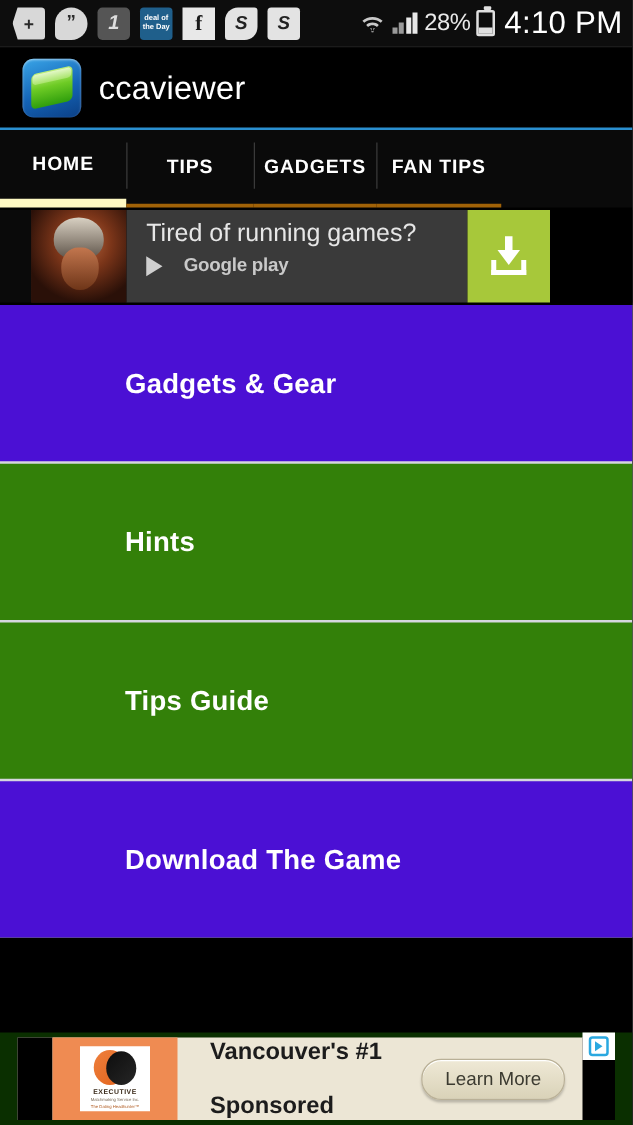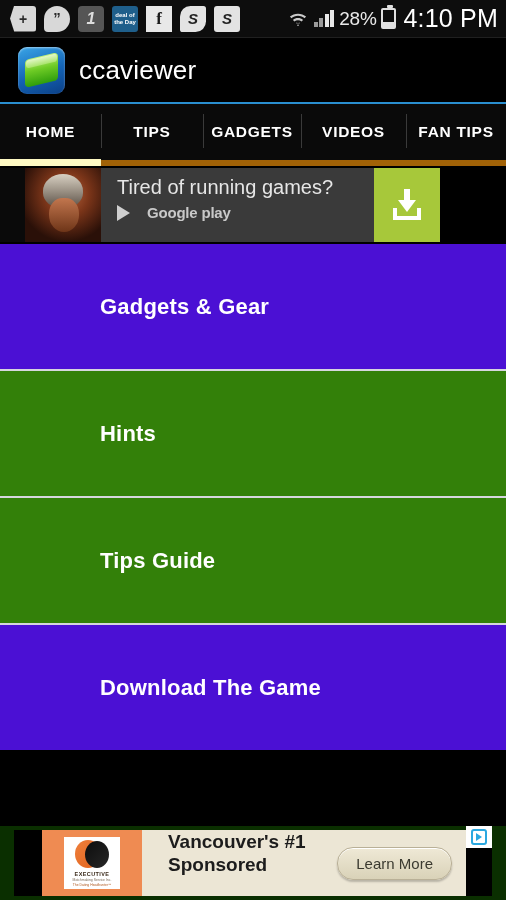--- a/index.html
+++ b/index.html
@@ -67,21 +67,21 @@
   .logo:after { content:""; position:absolute; left:8px; top:10px;
           width:31px; height:8px; border-radius:3px;
           background:linear-gradient(180deg,#e4f8c8,#a9e46c);
           transform:skewY(-13deg); }
   .apptitle { color:#fff; font-size:26px; font-weight:400; letter-spacing:.2px; }
 
   
   .tabs { height:62px; background:#0a0a0a; display:flex; position:relative; }
   .tab { flex:0 0 auto; display:flex; align-items:center; justify-content:center;
          color:#fff; font-size:15.5px; font-weight:bold; letter-spacing:.7px;
-         position:relative; border-bottom:6px solid #a16207; }
+         position:relative; border-bottom:3px solid #a16207; }
   .tab + .tab:before { content:""; position:absolute; left:0; top:10px;
          bottom:12px; width:1px; background:#3a3a3a; }
   .tab.active { border-bottom:7px solid #fef9c3; }
   .t-home{ width:101px; } .t-tips{ width:102px; } .t-gadgets{ width:98px; }
   .t-videos{ width:105px; } .t-fan{ width:100px; }
 
   
   .topad { height:78px; background:#000; display:flex; align-items:stretch;
            padding:2px 0 2px 0; }
   .ad-spacer { width:25px; background:#0a0a0a; }
@@ -140,21 +140,21 @@
            width:26px; height:28px; border-radius:50%;
            background:linear-gradient(135deg,#ee7f3c 0%,#e2631c 100%); }
   .ba-mark:after { content:""; position:absolute; right:0; top:1px;
            width:24px; height:27px; border-radius:50%;
            background:linear-gradient(315deg,#262626 0%,#0d0d0d 100%); }
   .ba-lt1 { font-size:5.5px; color:#3a2a1a; font-weight:bold;
            letter-spacing:.4px; margin-top:1px; }
   .ba-lt2 { font-size:3.4px; color:#7a6a58; margin-top:1px; }
   .ba-lt3 { font-size:3.4px; color:#b05a20; margin-top:1px; }
   .ba-txt { flex:1; padding-left:26px; display:flex; flex-direction:column;
-           justify-content:flex-start; }
+           justify-content:space-between; }
   .ba-l1, .ba-l2 { color:#1c1c1c; font-size:19px; font-weight:bold;
            line-height:1.22; }
   .ba-btn { align-self:center; margin-right:14px; padding:7px 18px;
            border-radius:16px; font-size:15px; color:#3b3a30;
            background:linear-gradient(180deg,#efe9d6 0%,#d9d2b8 100%);
            border:1px solid #b9b097;
            box-shadow:0 2px 2px rgba(0,0,0,.22), inset 0 1px 0 #fff; }
   .adchoice { position:absolute; right:-26px; top:-4px; width:26px; height:22px;
            background:#fff; display:flex; align-items:center;
            justify-content:center; }
@@ -205,21 +205,20 @@
 
   <div class="appbar">
     <div class="logo"></div>
     <div class="apptitle">ccaviewer</div>
   </div>
 
   <div class="tabs">
     <div class="tab t-home active">HOME</div>
     <div class="tab t-tips">TIPS</div>
     <div class="tab t-gadgets">GADGETS</div>
-    <div class="tab t-videos">VIDEOS</div>
     <div class="tab t-fan">FAN TIPS</div>
   </div>
 
   <div class="topad">
     <div class="ad-spacer"></div>
     <div class="ad-img"></div>
     <div class="ad-body">
       <div class="ad-title">Tired of running games?</div>
       <div class="ad-store">
         <span class="gp-tri"></span>

